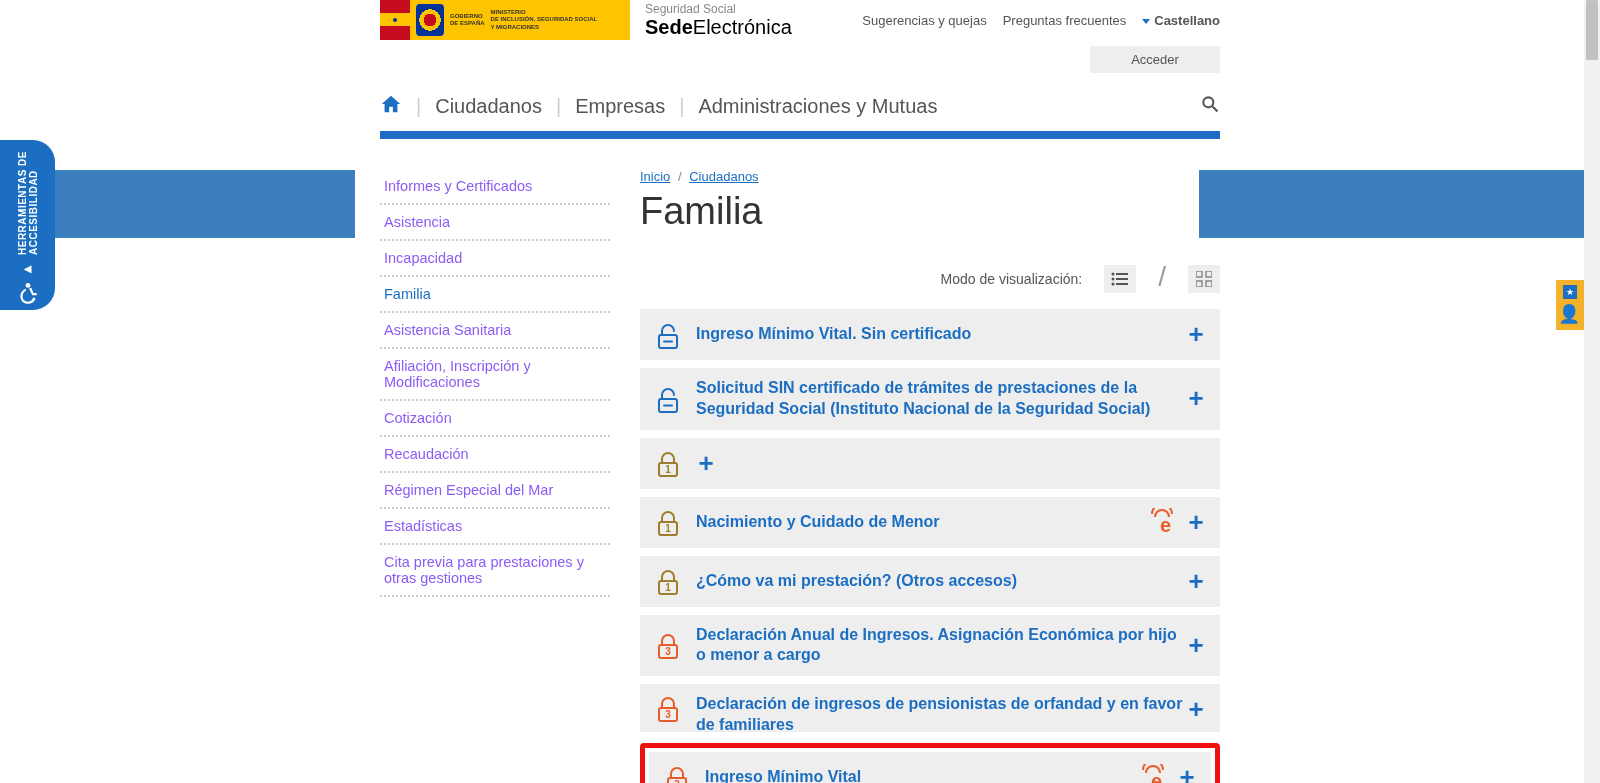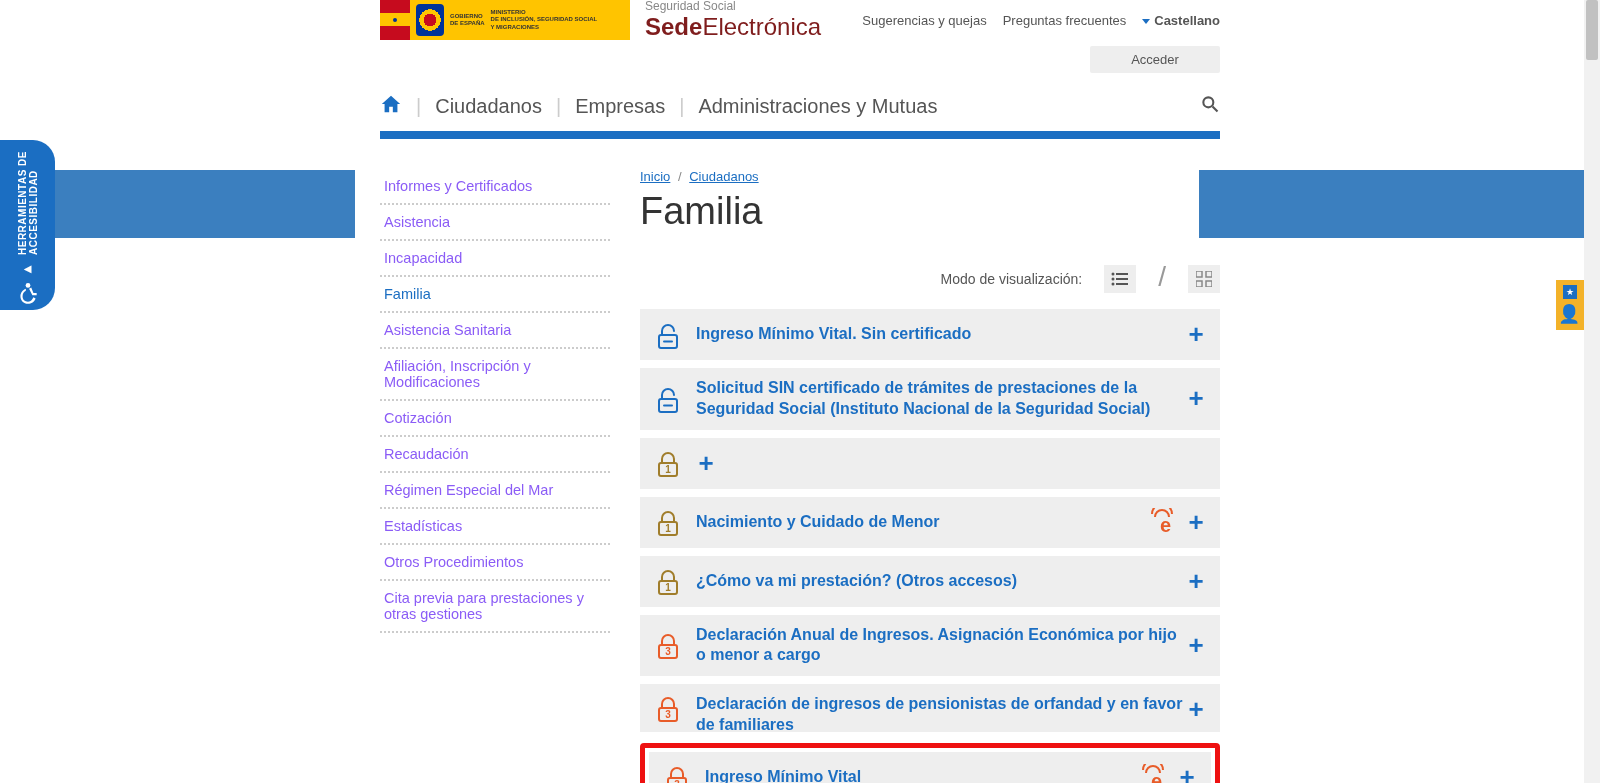--- a/index.html
+++ b/index.html
@@ -27,21 +27,21 @@
 .top-row{width:840px;margin:0 auto;display:flex;align-items:center;height:40px}
 .gov-logo{width:250px;height:40px;display:flex}
 .flag{width:30px;height:40px;background:linear-gradient(to bottom,#c60b1e 33%,#ffc400 33%,#ffc400 66%,#c60b1e 66%);display:flex;align-items:center;justify-content:center}
 .flag::before{content:"";width:4px;height:4px;background:#003399;border-radius:50%;box-shadow:0 0 0 2px #ffc400}
 .logo-yellow{flex:1;background:#ffc400;height:40px;display:flex;align-items:center;padding:0 6px;gap:6px}
 .coat{width:28px;height:32px;background:radial-gradient(circle,#c60b1e 30%,#ffc400 30%,#ffc400 50%,#003399 50%);border-radius:4px}
 .gov-text{font-size:6px;line-height:1.2;color:#333}
 .gov-text div{font-weight:bold}
 .sede-block{margin-left:15px;display:flex;flex-direction:column;justify-content:center}
 .sede-small{font-size:12px;color:#888}
-.sede-big{font-size:24px;color:#7f1d1d;font-weight:300}
+.sede-big{font-size:20px;color:#000000;font-weight:300}
 .sede-big b{font-weight:700}
 .top-links{margin-left:auto;display:flex;gap:16px;font-size:13px;color:#555}
 .top-links a{text-decoration:none;color:#555;cursor:pointer}
 .lang{color:#1b6ec2;font-weight:700}
 .lang::before{content:"";display:inline-block;border-top:5px solid #1b6ec2;border-left:4px solid transparent;border-right:4px solid transparent;margin-right:4px;vertical-align:middle}
 
 
 .acceder-row{width:840px;margin:6px auto 0;display:flex;justify-content:flex-end}
 .acceder-btn{background:#eee;border:none;padding:6px 16px;font-size:13px;color:#555;border-radius:2px;cursor:pointer;width:130px}
 
@@ -180,21 +180,20 @@
         <div class="sidebar-item">Informes y Certificados</div>
         <div class="sidebar-item">Asistencia</div>
         <div class="sidebar-item">Incapacidad</div>
         <div class="sidebar-item active">Familia</div>
         <div class="sidebar-item">Asistencia Sanitaria</div>
         <div class="sidebar-item">Afiliación, Inscripción y Modificaciones</div>
         <div class="sidebar-item">Cotización</div>
         <div class="sidebar-item">Recaudación</div>
         <div class="sidebar-item">Régimen Especial del Mar</div>
         <div class="sidebar-item">Estadísticas</div>
-        <div class="sidebar-item">Otros Procedimientos</div>
         <div class="sidebar-item">Cita previa para prestaciones y otras gestiones</div>
       </div>
 
     <div class="main">
       <div class="breadcrumb">
         <a>Inicio</a>
         <span class="sep">/</span>
         <a>Ciudadanos</a>
       </div>
       <h1 class="page-title">Familia</h1>

